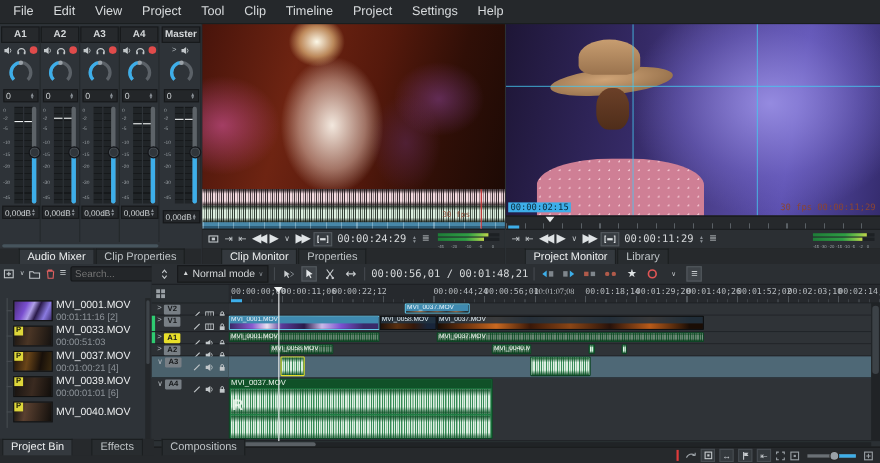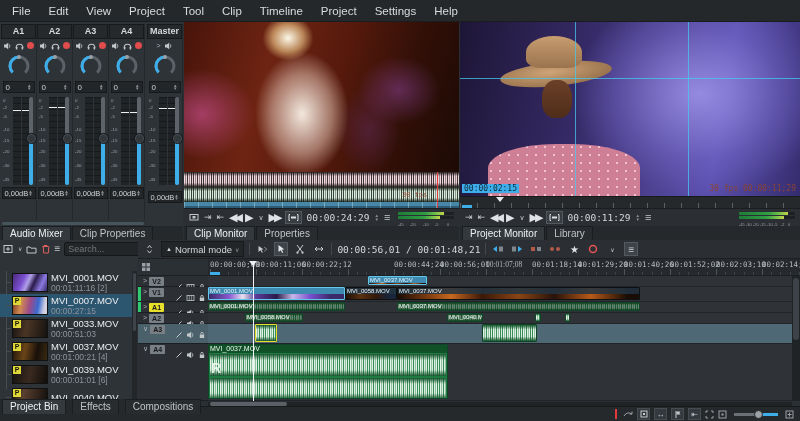--- a/index.html
+++ b/index.html
@@ -10,21 +10,21 @@
   #menubar{position:absolute;left:0;top:0;width:800px;height:22px;background:#25282b;border-bottom:1px solid #1a1d1f;
            display:flex;align-items:center;gap:2px;padding:0 4px;box-sizing:border-box;}
   .menu-item{font-size:11.5px;color:#d8dbdd;padding:2px 8px;}
 
   
   .panel{position:absolute;background:#2e3338;}
   #mixer{left:0;top:22px;width:183px;height:218px;}
   #clipmon{left:184px;top:22px;width:275px;height:218px;background:#1c1f22;}
   #projmon{left:460px;top:22px;width:340px;height:218px;background:#1c1f22;}
 
-  .ptabs{position:absolute;left:0;bottom:0;right:0;height:14px;display:flex;gap:1px;padding-left:2px;background:#26292c;}
+  .ptabs{position:absolute;left:0;bottom:0;right:0;height:14px;display:flex;gap:1px;padding-left:17px;background:#26292c;}
   .ptab{font-size:10px;line-height:13px;padding:0 7px;background:#282c2f;color:#bfc4c7;border:1px solid #1b1e20;border-bottom:none;white-space:nowrap;}
   .ptab.active{background:#34393e;color:#eef0f1;}
 
   
   #mixer-channels{position:absolute;left:1px;top:2px;width:145px;height:196px;display:flex;}
   #mixer-master{position:absolute;left:147px;top:2px;width:35px;height:210px;}
   .mix-ch{width:36px;box-sizing:border-box;border-right:1px solid #24282b;display:flex;flex-direction:column;align-items:center;}
   .ch-head{width:100%;height:15px;background:#26292c;border:1px solid #17191b;box-sizing:border-box;
            font-size:9px;font-weight:bold;text-align:center;line-height:13px;color:#d5d8da;}
   .ch-icons{height:13px;display:flex;gap:3px;align-items:center;}
@@ -182,21 +182,21 @@
   .cwave.band{position:absolute;left:1px;right:1px;}
   .rlabel{position:absolute;left:2px;top:15px;z-index:3;font-size:14px;font-weight:bold;color:rgba(240,250,240,.85);}
   #playhead{position:absolute;left:115px;top:21px;width:1px;height:140px;background:#f2f4f5;z-index:6;}
   #playhead .tri{position:absolute;top:0;left:-4px;width:0;height:0;border-left:4px solid transparent;border-right:4px solid transparent;border-top:5px solid #eef1f2;}
   #vscroll{position:absolute;right:0;top:36px;width:8px;height:125px;background:#202326;}
   #vscroll .thumb{position:absolute;left:1px;right:1px;top:2px;height:62px;background:#3c4247;border-radius:3px;}
   #hscroll{position:absolute;left:70px;right:8px;bottom:0;height:4px;background:#202326;}
   #hscroll .thumb{position:absolute;left:2px;top:0;bottom:0;width:77px;background:#5a6065;border-radius:2px;}
 
   
-  #btabs{position:absolute;left:0;top:399px;width:138px;height:15px;background:#26292c;display:flex;gap:6px;padding-left:2px;z-index:3;}
+  #btabs{position:absolute;left:0;top:399px;width:138px;height:15px;background:#26292c;display:flex;gap:17px;padding-left:2px;z-index:3;}
   #status{position:absolute;left:0;top:406px;width:800px;height:15px;background:#26292c;border-top:1px solid #17191b;
           display:flex;align-items:center;justify-content:flex-end;gap:4px;padding:0 6px;box-sizing:border-box;z-index:2;}
   .redbar{width:2px;height:10px;background:#e03b3b;margin-right:2px;}
   .sbtn{width:13px;height:12px;background:#34393d;border:1px solid #464c51;display:inline-flex;align-items:center;justify-content:center;
         color:#c6cacd;font-size:8px;box-sizing:border-box;}
   .sico{color:#9aa0a5;font-size:9px;display:inline-flex;align-items:center;}
   #zslider{width:44px;height:3px;background:#6a7075;position:relative;margin:0 3px;}
   #zs-fill{position:absolute;left:52%;right:0;top:0;bottom:0;background:var(--accent,#3daee9);}
   #zs-knob{position:absolute;left:45%;top:-3px;width:9px;height:9px;border-radius:50%;background:#9aa1a7;border:1px solid #222;box-sizing:border-box;}
 </style>
@@ -654,29 +654,20 @@
       <span class="ico" style="font-size:10px;">≡</span>
       <input id="bin-search" placeholder="Search..." style="">
     </div>
     <div id="bin-list">
       <div id="bin-guide"></div>
     <div class="bitem">
           <div class="bthumb thumb-purple"></div>
           <div class="btxt">
             <div class="bname">MVI_0001.MOV</div>
             <div class="bdur">00:01:11:16 [2]</div>
-          </div>
-        </div>
-        <div class="bitem sel">
-          <div class="bthumb thumb-party">
-            <span class="pbadge">P</span>
-          </div>
-          <div class="btxt">
-            <div class="bname">MVI_0007.MOV</div>
-            <div class="bdur">00:00:27:15</div>
           </div>
         </div>
         <div class="bitem">
           <div class="bthumb thumb-dark1">
             <span class="pbadge">P</span>
           </div>
           <div class="btxt">
             <div class="bname">MVI_0033.MOV</div>
             <div class="bdur">00:00:51:03</div>
           </div>

